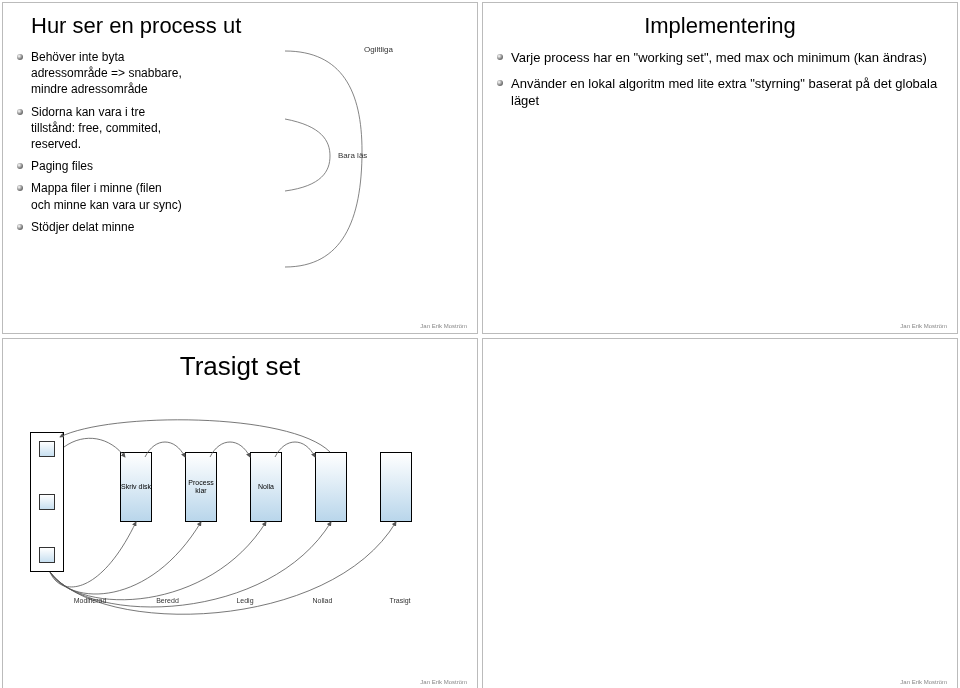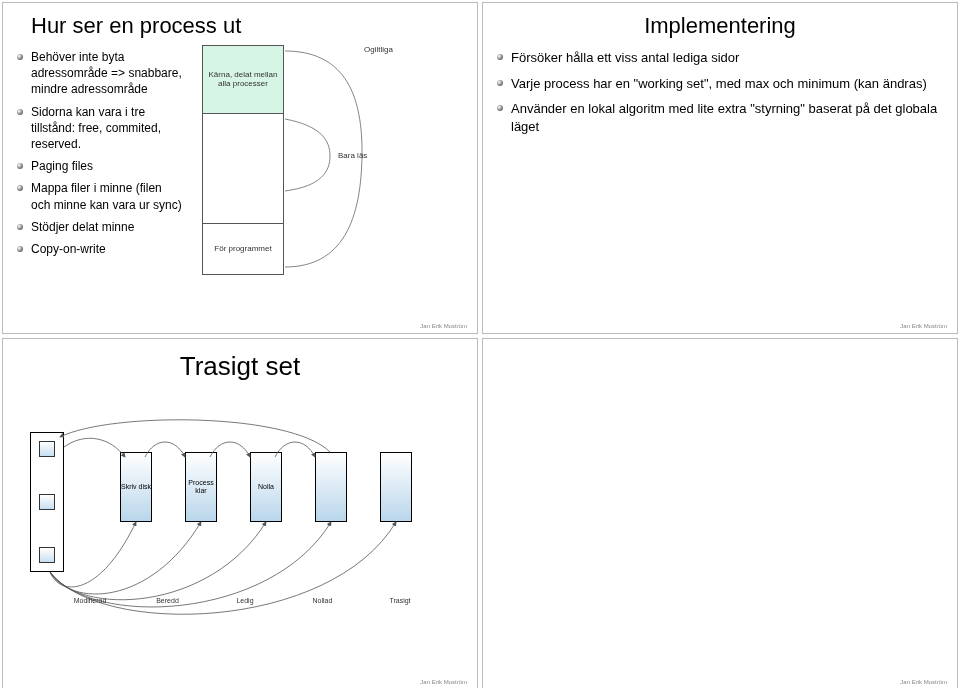--- a/index.html
+++ b/index.html
@@ -148,50 +148,37 @@
   <div class="slide">
     <div class="title title-left">Hur ser en process ut</div>
     <div class="slide1-body">
       <div class="slide1-left">
         <ul class="main-list">
           <li>Behöver inte byta adressområde =&gt; snabbare, mindre adressområde</li>
           <li>Sidorna kan vara i tre tillstånd: free, commited, reserved.</li>
           <li>Paging files</li>
           <li>Mappa filer i minne (filen och minne kan vara ur sync)</li>
           <li>Stödjer delat minne</li>
-          <li>Copy-on-write</li>
         </ul>
       </div>
       <div class="slide1-right">
-        <div class="mem-diagram">
-          <div class="mem-col">
-            <div class="mem-seg seg1">
-                <span class="seg-label">Kärna, delat mellan alla processer</span>
-              </div>
-            <div class="mem-seg seg2"></div>
-            <div class="mem-seg seg3">
-                <span class="seg-label">För programmet</span>
-              </div>
-          </div>
-        </div>
         <svg class="curve" width="200" height="240" style="left:100px; top:-4px;">
           <path d="M 3 10 C 60 10, 80 50, 80 110 C 80 180, 60 226, 3 226" stroke="#666" stroke-width="0.8" fill="none"></path>
           <path d="M 3 78 C 40 85, 48 100, 48 115 C 48 130, 40 145, 3 150" stroke="#666" stroke-width="0.8" fill="none"></path>
         </svg>
         <div class="callout" style="left:182px; top:0;">Ogiltliga</div>
         <div class="callout" style="left:156px; top:106px;">Bara läs</div>
       </div>
     </div>
     <div class="footer">Jan Erik Moström</div>
   </div>
 
   <div class="slide slide2">
     <div class="title">Implementering</div>
     <ul class="main-list">
-      <li>Försöker hålla ett viss antal lediga sidor</li>
       <li>Varje process har en "working set", med max och minimum (kan ändras)</li>
       <li>Använder en lokal algoritm med lite extra "styrning" baserat på det globala läget</li>
     </ul>
     <div class="footer">Jan Erik Moström</div>
   </div>
 
   <div class="slide">
     <div class="title" style="font-size:26px; margin-top:4px;">Trasigt set</div>
     <div class="ws-stage">
       <div class="ws-parent">

